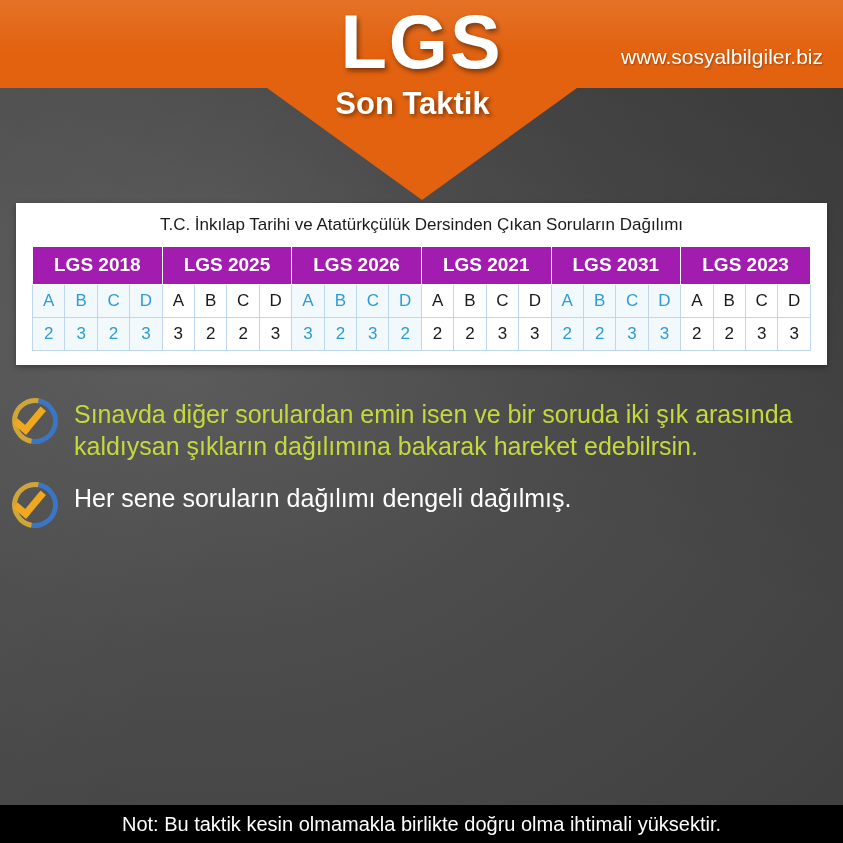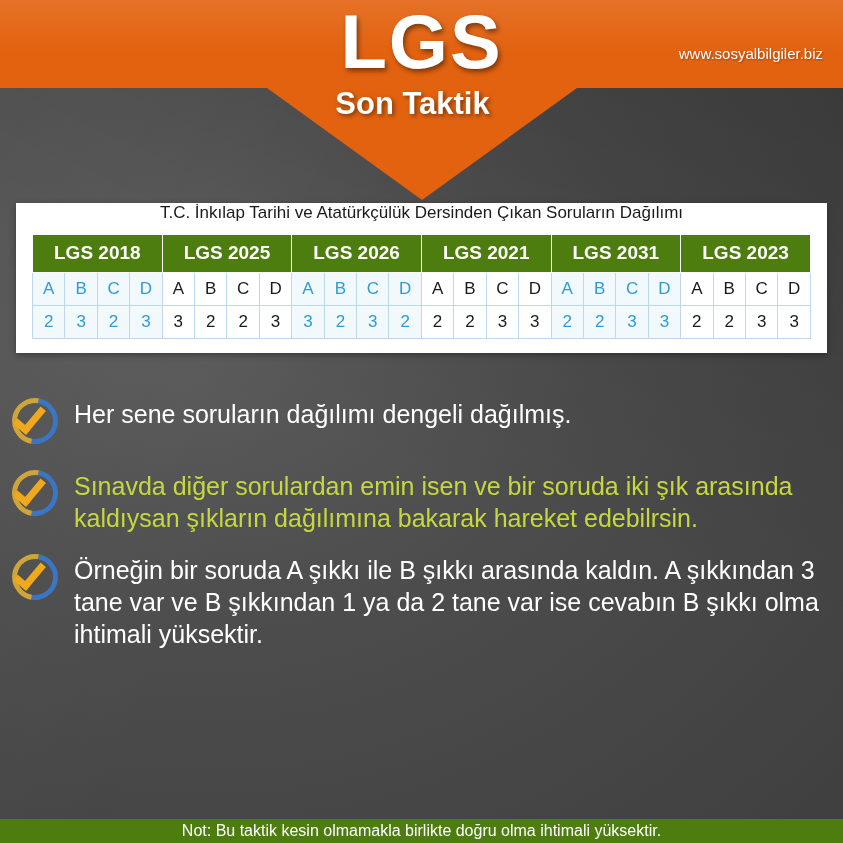--- a/index.html
+++ b/index.html
@@ -80,51 +80,51 @@
     font-size: 31px;
     font-weight: bold;
     color: #ffffff;
     text-shadow: 2px 2px 4px rgba(0,0,0,.45);
     z-index: 5;
   }
   .site-url {
     position: absolute;
     top: 45px;
     right: 20px;
-    font-size: 15px;
+    font-size: 21px;
     color: #ffffff;
     z-index: 6;
     text-shadow: 1px 1px 2px rgba(0,0,0,.3);
   }
 
   
   .table-card {
     position: absolute;
     top: 203px;
     left: 16px;
     width: 811px;
     background: #ffffff;
     box-shadow: 0 2px 6px rgba(0,0,0,.35);
     z-index: 4;
     padding: 0;
   }
   .table-title {
     text-align: center;
     font-size: 17px;
     color: #1a1a1a;
-    padding: 0 0 11px 0;
+    padding: 12px 0 11px 0;
   }
   table.dist {
     border-collapse: collapse;
     width: 779px;
     margin: 0 16px 14px 16px;
     table-layout: fixed;
   }
   table.dist th {
-    background: #4d7c0f;
+    background: #a21caf;
     color: #ffffff;
     font-size: 19px;
     font-weight: bold;
     padding: 7px 0 8px 0;
     text-align: center;
     border: 1px solid #ffffff;
   }
   table.dist td {
     text-align: center;
     font-size: 17px;
@@ -181,24 +181,24 @@
     line-height: 1.28;
     color: #ffffff;
     padding-top: 6px;
   }
   .bullet-text.green { color: #c6d93c; }
 
   
   .footer {
     position: absolute;
     left: 0; right: 0; bottom: 0;
-    height: 24px;
-    background: #4d7c0f;
-    color: #ffffff;
-    font-size: 16px;
+    height: 38px;
+    background: #000000;
+    color: #ffffff;
+    font-size: 20px;
     display: flex;
     align-items: center;
     justify-content: center;
     z-index: 5;
   }
 </style>
 </head>
 <body>
 
 <div class="bg"></div>
@@ -291,35 +291,28 @@
   </table>
 </div>
 
 <div class="bullets">
 
   <div class="bullet">
     <span class="check-wrap">
       <span class="ring"></span>
         <span class="tick"></span>
     </span>
-    <span class="bullet-text">Her sene soruların dağılımı dengeli dağılmış.</span>
+    <span class="bullet-text green">Sınavda diğer sorulardan emin isen ve bir soruda iki şık arasında kaldıysan şıkların dağılımına bakarak hareket edebilrsin.</span>
   </div>
 
   <div class="bullet">
     <span class="check-wrap">
       <span class="ring"></span>
         <span class="tick"></span>
     </span>
-    <span class="bullet-text green">Sınavda diğer sorulardan emin isen ve bir soruda iki şık arasında kaldıysan şıkların dağılımına bakarak hareket edebilrsin.</span>
+    <span class="bullet-text">Her sene soruların dağılımı dengeli dağılmış.</span>
   </div>
 
-  <div class="bullet">
-    <span class="check-wrap">
-      <span class="ring"></span>
-        <span class="tick"></span>
-    </span>
-    <span class="bullet-text">Örneğin bir soruda A şıkkı ile B şıkkı arasında kaldın. A şıkkından 3 tane var ve B şıkkından 1 ya da 2 tane var ise cevabın B şıkkı olma ihtimali yüksektir.</span>
-  </div>
 
 
 </div>
 
 <div class="footer">Not: Bu taktik kesin olmamakla birlikte doğru olma ihtimali yüksektir.</div>
 
 </body></html>

